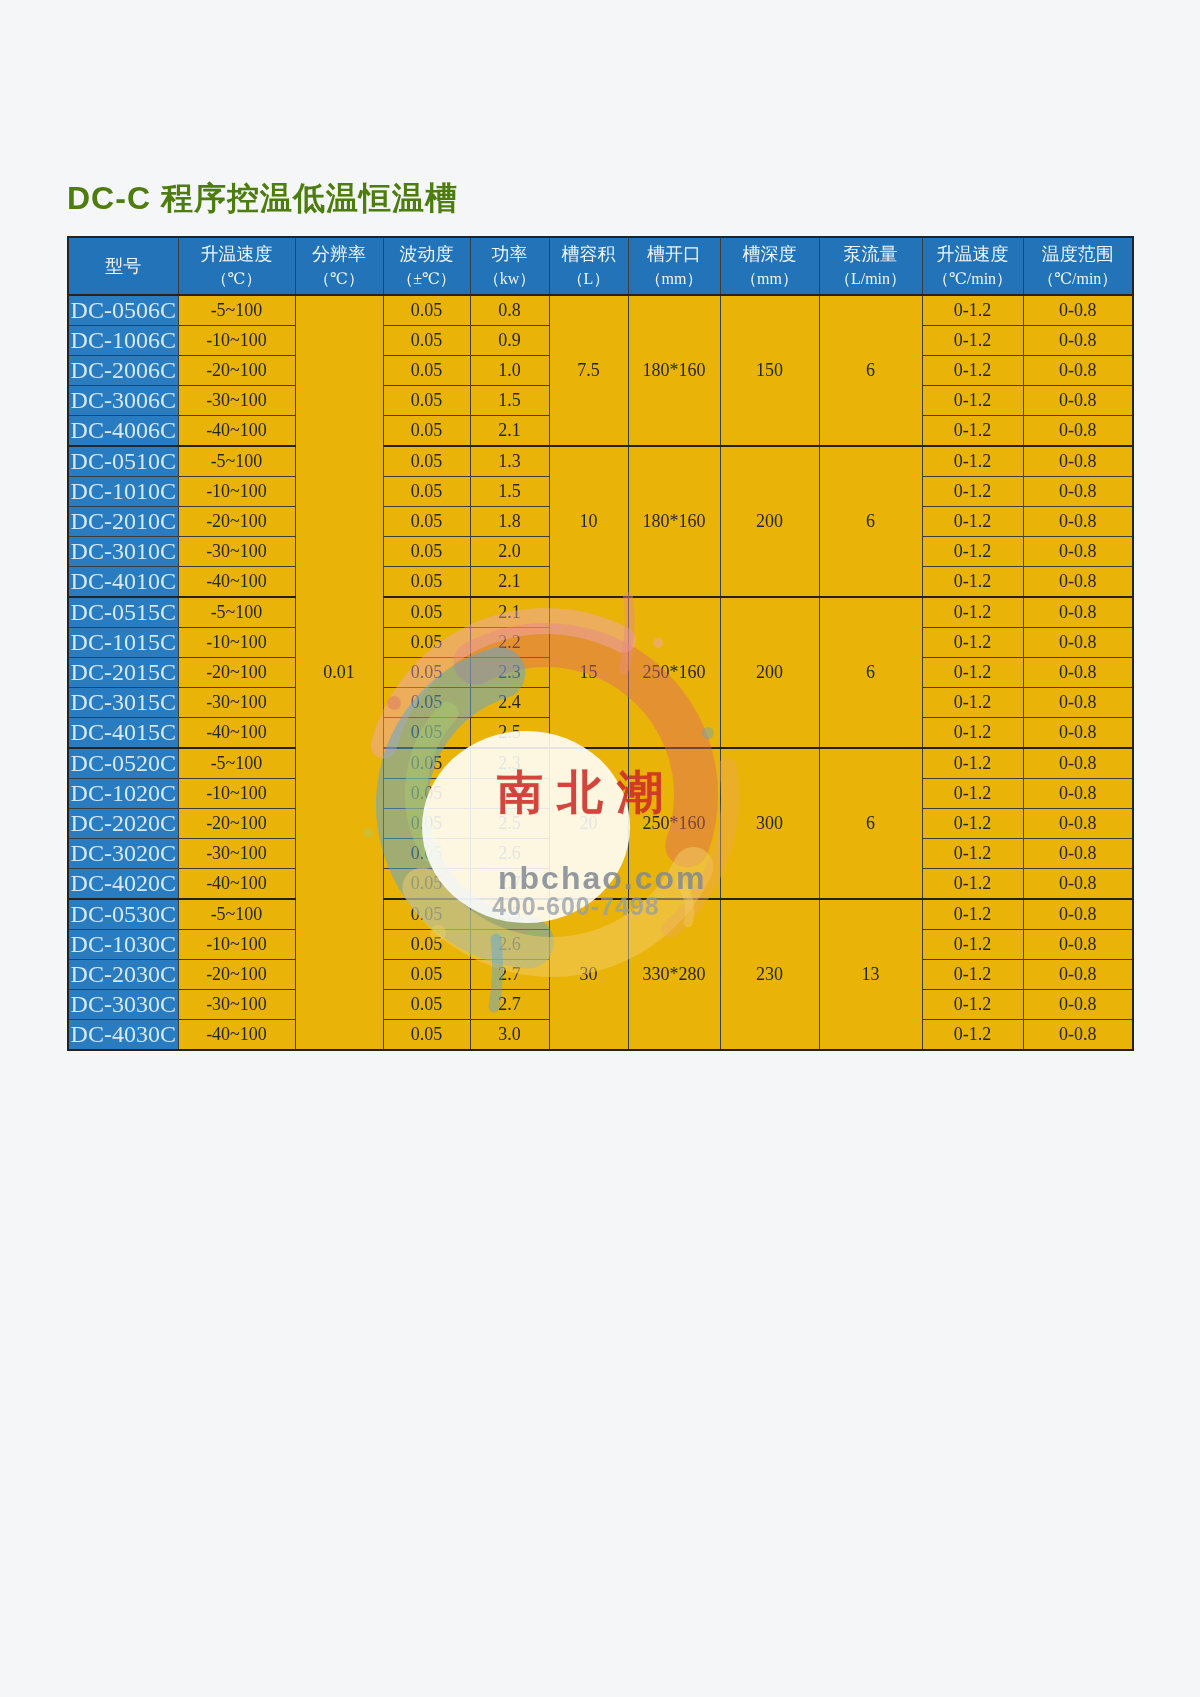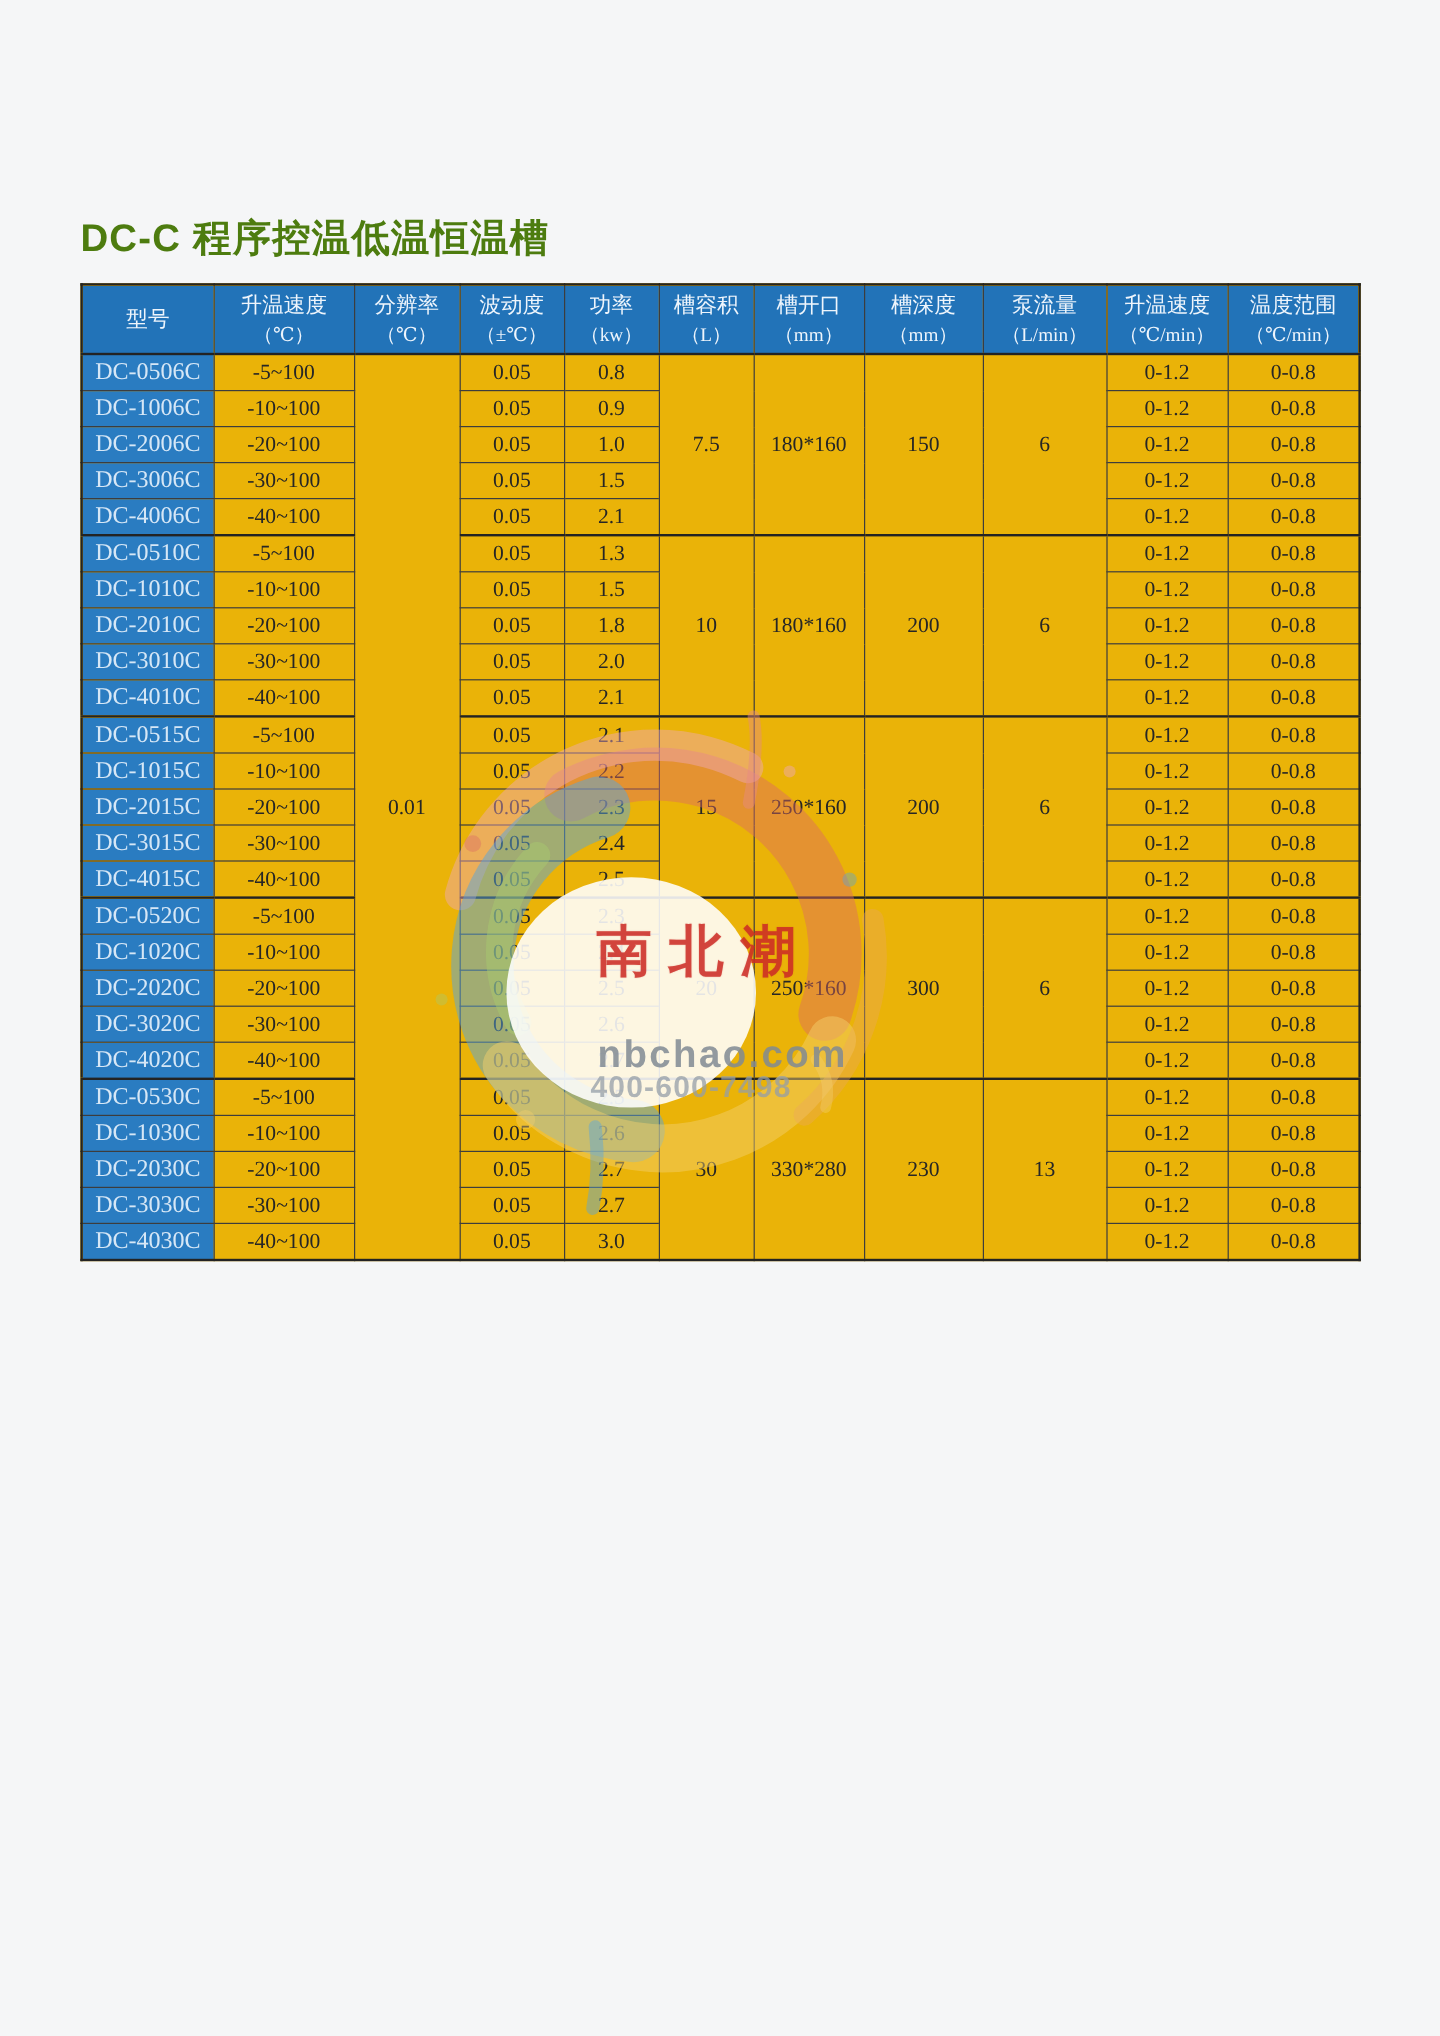--- a/index.html
+++ b/index.html
@@ -37,21 +37,21 @@
     height:56px;line-height:1.35;
     border-bottom:2px solid #232323;
   }
   thead th .unit{font-size:16px;}
   tbody td{
     height:29px;font-size:18px;color:#262626;
     border-top:1px solid #6e6e6e;border-bottom:1px solid #6e6e6e;
   }
   tbody tr.group-start td{border-top:2px solid #232323;}
   td.model-cell{
-    background:#2a7cc1;color:#d6e7f6;font-size:20px;
+    background:#2a7cc1;color:#d6e7f6;font-size:24px;
   }
   
   .wm-svg{position:absolute;left:328px;top:583px;z-index:2;pointer-events:none;}
   .wm-brand{
     position:absolute;left:497px;top:762px;z-index:3;pointer-events:none;
     font-family:"Liberation Serif","DejaVu Serif",serif;
     font-weight:700;font-size:46px;letter-spacing:14px;
     color:rgba(204,44,38,0.80);
     text-shadow:0 0 1px rgba(204,44,38,0.4);
     white-space:nowrap;

